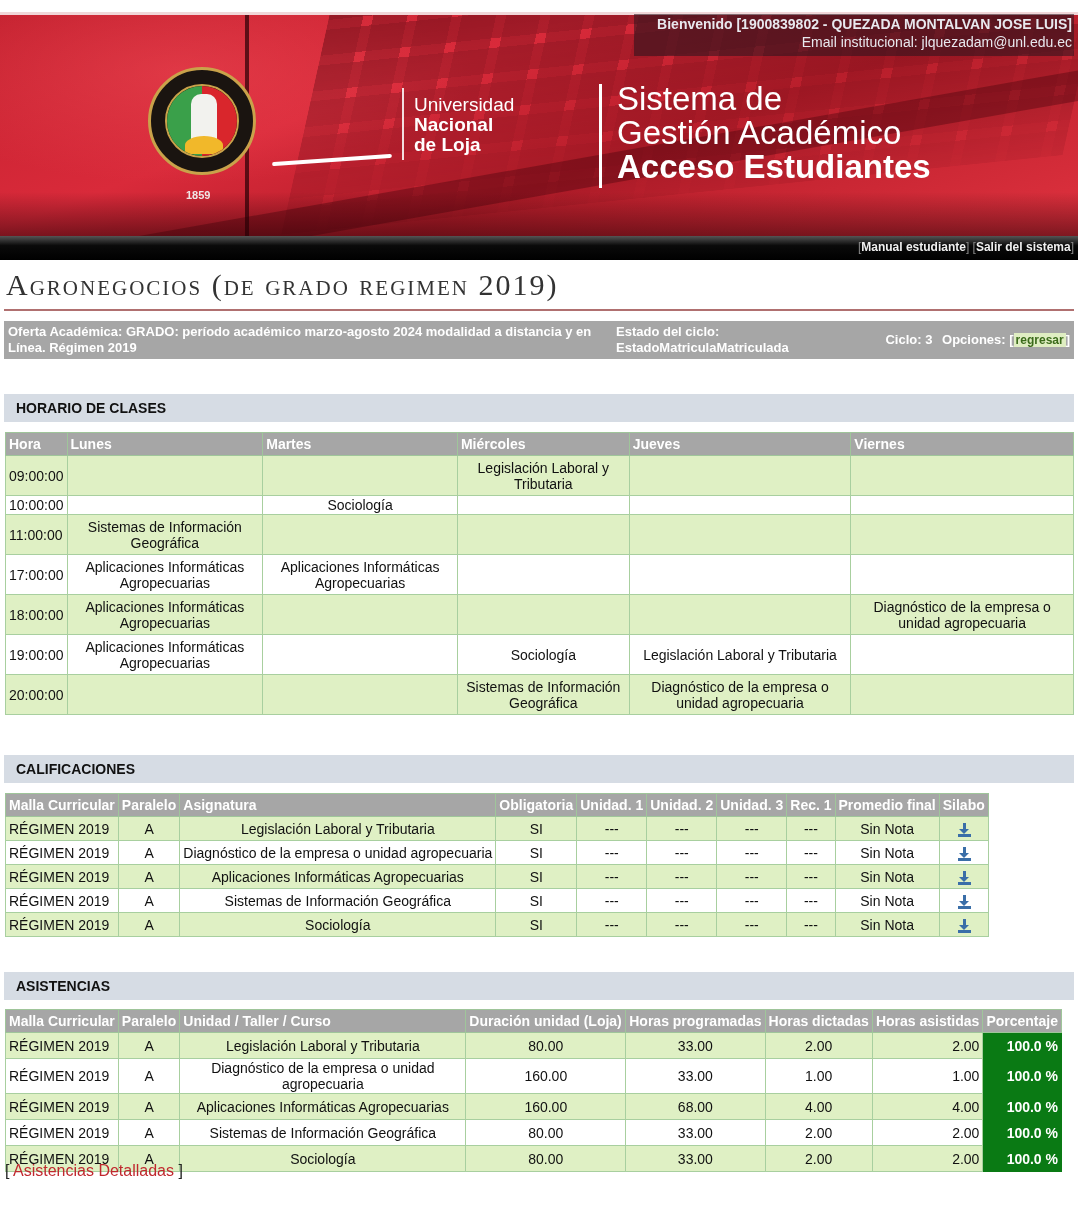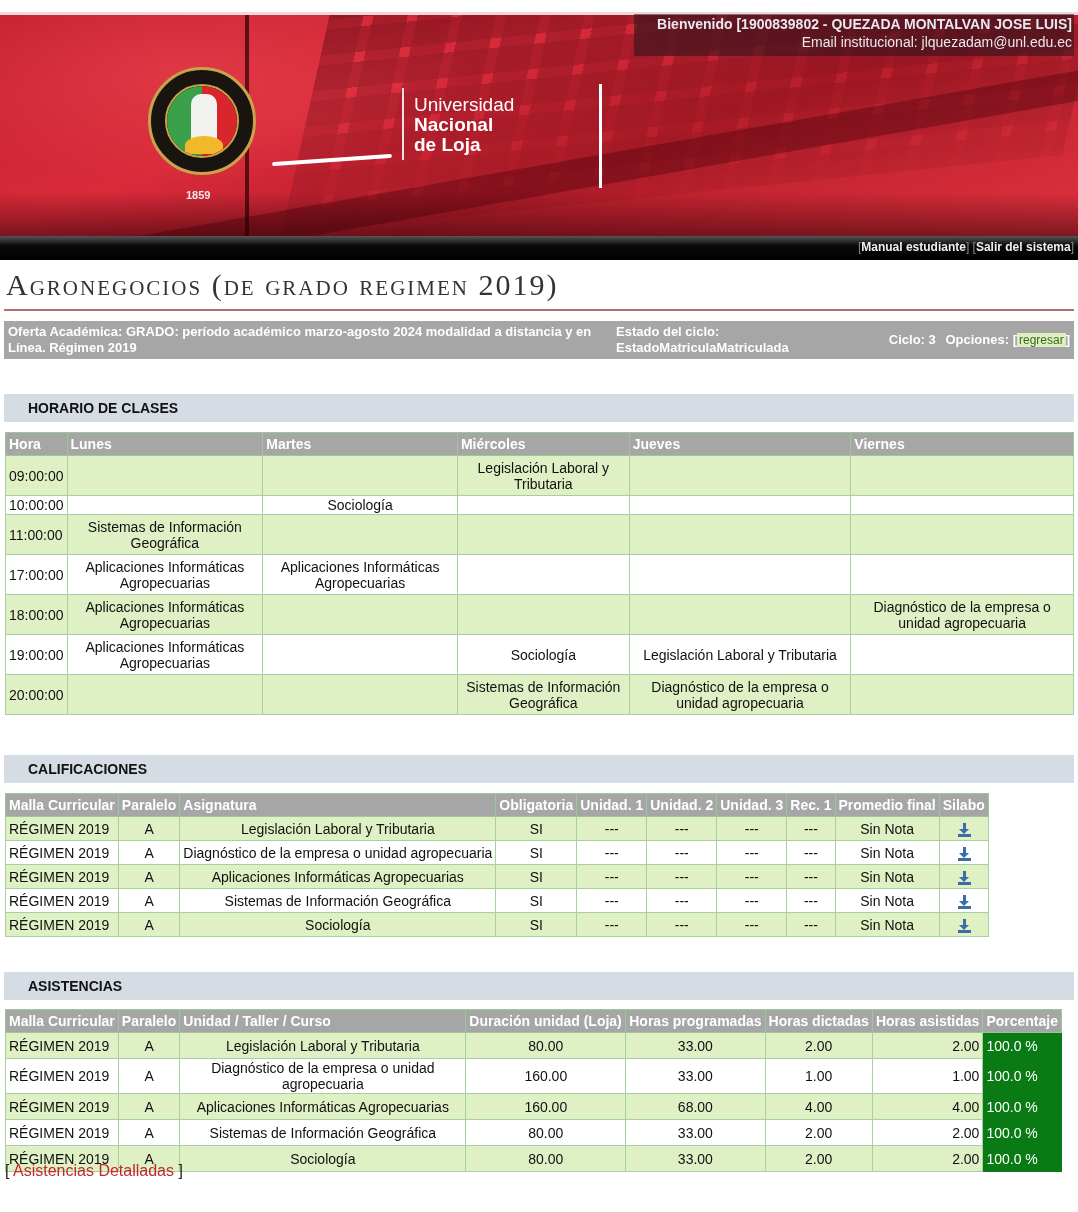--- a/index.html
+++ b/index.html
@@ -58,25 +58,25 @@
   
   .page-title { position: absolute; left: 6px; top: 268px; font-family: "Liberation Serif", serif; font-variant: small-caps; font-size: 30px; letter-spacing: 2px; color: #333; white-space: nowrap; }
   .title-rule { position: absolute; left: 4px; top: 309px; width: 1070px; height: 2px; background: #b07070; }
 
   
   .offer-bar { position: absolute; left: 4px; top: 321px; width: 1070px; height: 38px; background: #a6a6a6; color: #fff; font-size: 13px; font-weight: bold; }
   .offer-bar .offer { position: absolute; left: 4px; top: 3px; width: 600px; line-height: 16px; }
   .offer-bar .estado { position: absolute; left: 612px; top: 3px; width: 260px; line-height: 16px; }
   .offer-bar .ciclo { position: absolute; right: 4px; top: 11px; white-space: nowrap; }
   .offer-bar .ciclo .sp { display: inline-block; width: 6px; }
-  .regresar { background: #dfeec2; color: #3b6b1b; padding: 0 2px; text-decoration: none; font-weight: normal; font-size: 12px; }
+  .regresar { background: #dfeec2; color: #3b6b1b; padding: 0 2px; text-decoration: none; font-weight: bold; font-size: 12px; }
   .bracket { color: #fff; }
 
   
-  .section-header { position: absolute; left: 4px; width: 1070px; height: 28px; background: #d6dce4; font-size: 14px; font-weight: bold; color: #111; padding: 6px 0 0 24px; }
+  .section-header { position: absolute; left: 4px; width: 1070px; height: 28px; background: #d6dce4; font-size: 14px; font-weight: bold; color: #111; padding: 6px 0 0 12px; }
 
   table.grid { position: absolute; border-collapse: collapse; font-size: 14px; }
   table.grid th { background: #a6a6a6; color: #fff; font-weight: bold; text-align: left; padding: 0 3px; height: 23px; border: 1px solid #9fc59a; font-size: 14px; white-space: nowrap; }
   table.grid td { border: 1px solid #a8cf9f; padding: 1px 3px; color: #111; }
   table.grid tr.odd td { background: #dff0c4; }
   table.grid tr.even td { background: #ffffff; }
   table.grid td.c { text-align: center; }
   table.grid td.r { text-align: right; }
 
   
@@ -85,21 +85,21 @@
   #horario tr.short td { height: 14px; }
   #horario td.hora { text-align: left; }
 
   
   #calif { left: 5px; top: 793px; }
   #calif td { height: 24px; }
 
   
   #asist { left: 5px; top: 1009px; width: 1057px; }
   #asist td { height: 26px; }
-  #asist td.pct { background: #0a7a14 !important; color: #fff; font-weight: normal; text-align: left; border-color: #0a7a14; margin-left: 48px; }
+  #asist td.pct { background: #0a7a14 !important; color: #fff; font-weight: bold; text-align: right; border-color: #0a7a14; margin-left: 48px; }
 
   .dl-icon { display: inline-block; width: 14px; height: 14px; position: relative; vertical-align: middle; }
   .dl-icon .shaft { position: absolute; left: 6px; top: 0; width: 3px; height: 7px; background: #3a6ea8; }
   .dl-icon .head { position: absolute; left: 2px; top: 6px; width: 0; height: 0; border-left: 5px solid transparent; border-right: 5px solid transparent; border-top: 5px solid #3a6ea8; }
   .dl-icon .tray { position: absolute; left: 1px; top: 11px; width: 13px; height: 3px; background: #3a6ea8; }
 
   .asist-link { position: absolute; left: 5px; top: 1162px; font-size: 16px; color: #222; }
   .asist-link a { color: #c0282e; text-decoration: none; }
 </style>
 </head>
@@ -128,20 +128,25 @@
 
   <div class="unl-underline"></div>
   <div class="unl-divider"></div>
   <div class="unl-name">
     <div class="l1">Universidad</div>
     <div class="l2">Nacional</div>
     <div class="l3">de Loja</div>
   </div>
 
   <div class="sys-divider"></div>
+  <div class="sys-title">
+    <div>Sistema de</div>
+    <div>Gestión Académico</div>
+    <div class="b">Acceso Estudiantes</div>
+  </div>
 </div>
 
 <div class="navbar">
   <div class="nav-links">
     <span class="br">[</span><a href="#">Manual estudiante</a><span class="br">] [</span><a href="#">Salir del sistema</a><span class="br">]</span>
   </div>
 </div>
 
 <div class="page-title">Agronegocios (de grado regimen 2019)</div>
 <div class="title-rule"></div>

